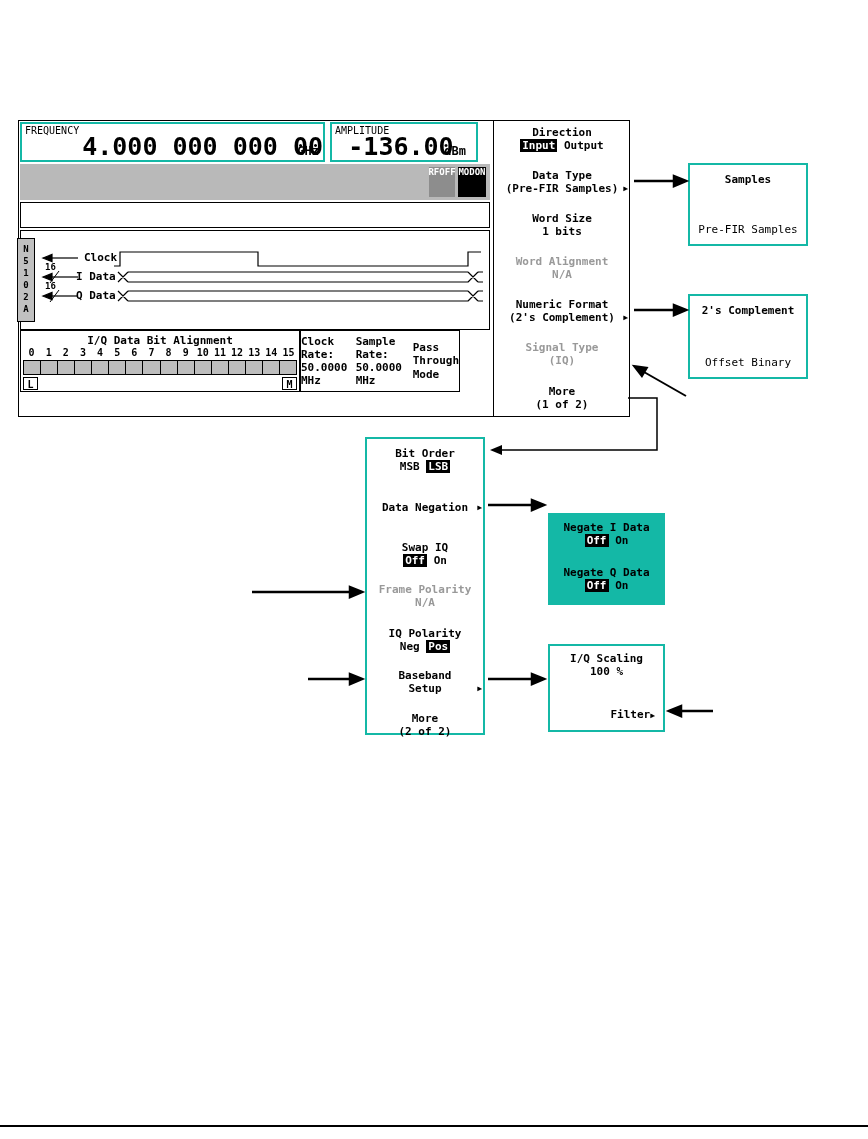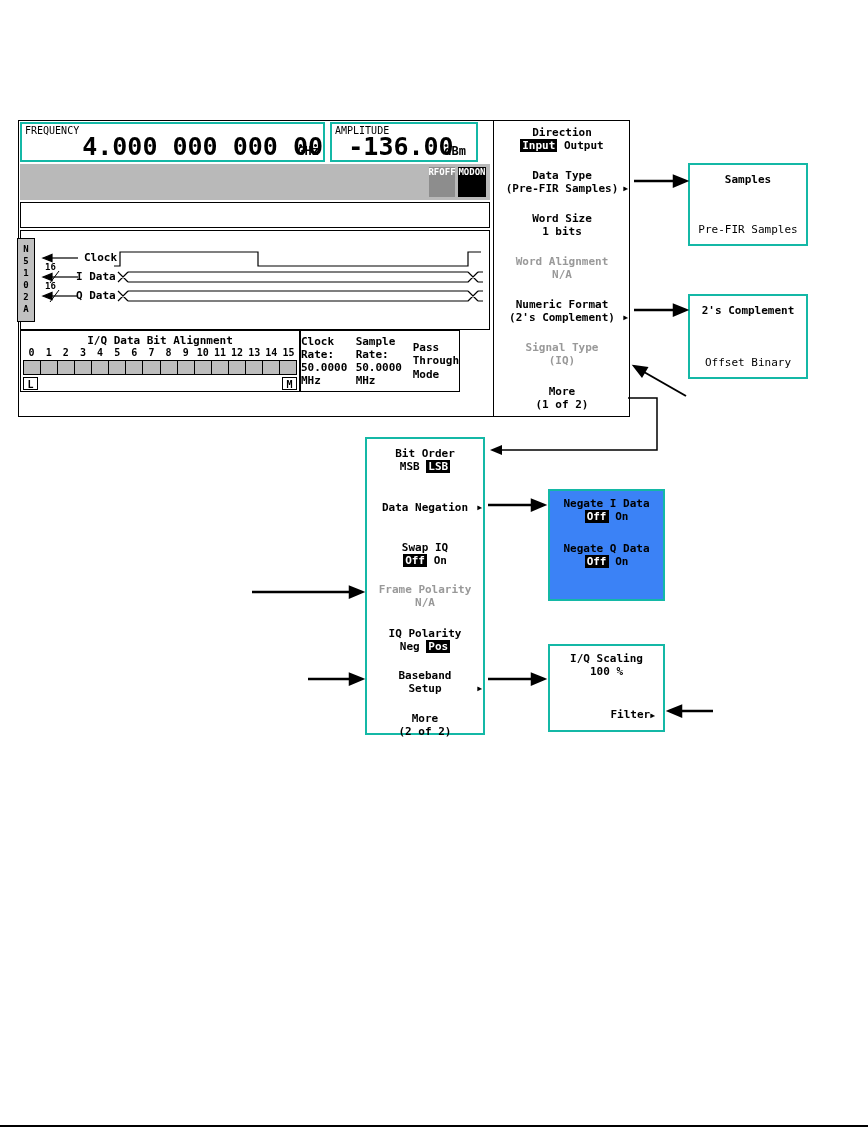--- a/index.html
+++ b/index.html
@@ -182,21 +182,21 @@
   <div class="abs b2" style="left:688px;top:163px;width:120px;height:83px;background:#fff">
     <div class="scr ctr" style="position:absolute;top:8px;width:100%">Samples</div>
     <div class="scr ctr" style="position:absolute;bottom:8px;width:100%;font-weight:normal">Pre-FIR Samples</div>
   </div>
 
   <div class="abs b2" style="left:688px;top:294px;width:120px;height:85px;background:#fff">
     <div class="scr ctr" style="position:absolute;top:8px;width:100%">2's Complement</div>
     <div class="scr ctr" style="position:absolute;bottom:8px;width:100%;font-weight:normal">Offset Binary</div>
   </div>
 
-  <div class="abs b2" style="left:548px;top:489px;width:117px;height:112px;background:#3b82f6">
+  <div class="abs b2" style="left:548px;top:513px;width:117px;height:92px;background:#14b8a6">
     <div class="sk2 scr" style="top:6px">
       <div>Negate I Data</div>
       <div><span class="inv">Off</span> <span>On</span></div>
     </div>
     <div class="sk2 scr" style="top:51px">
       <div>Negate Q Data</div>
       <div><span class="inv">Off</span> <span>On</span></div>
     </div>
   </div>
 

